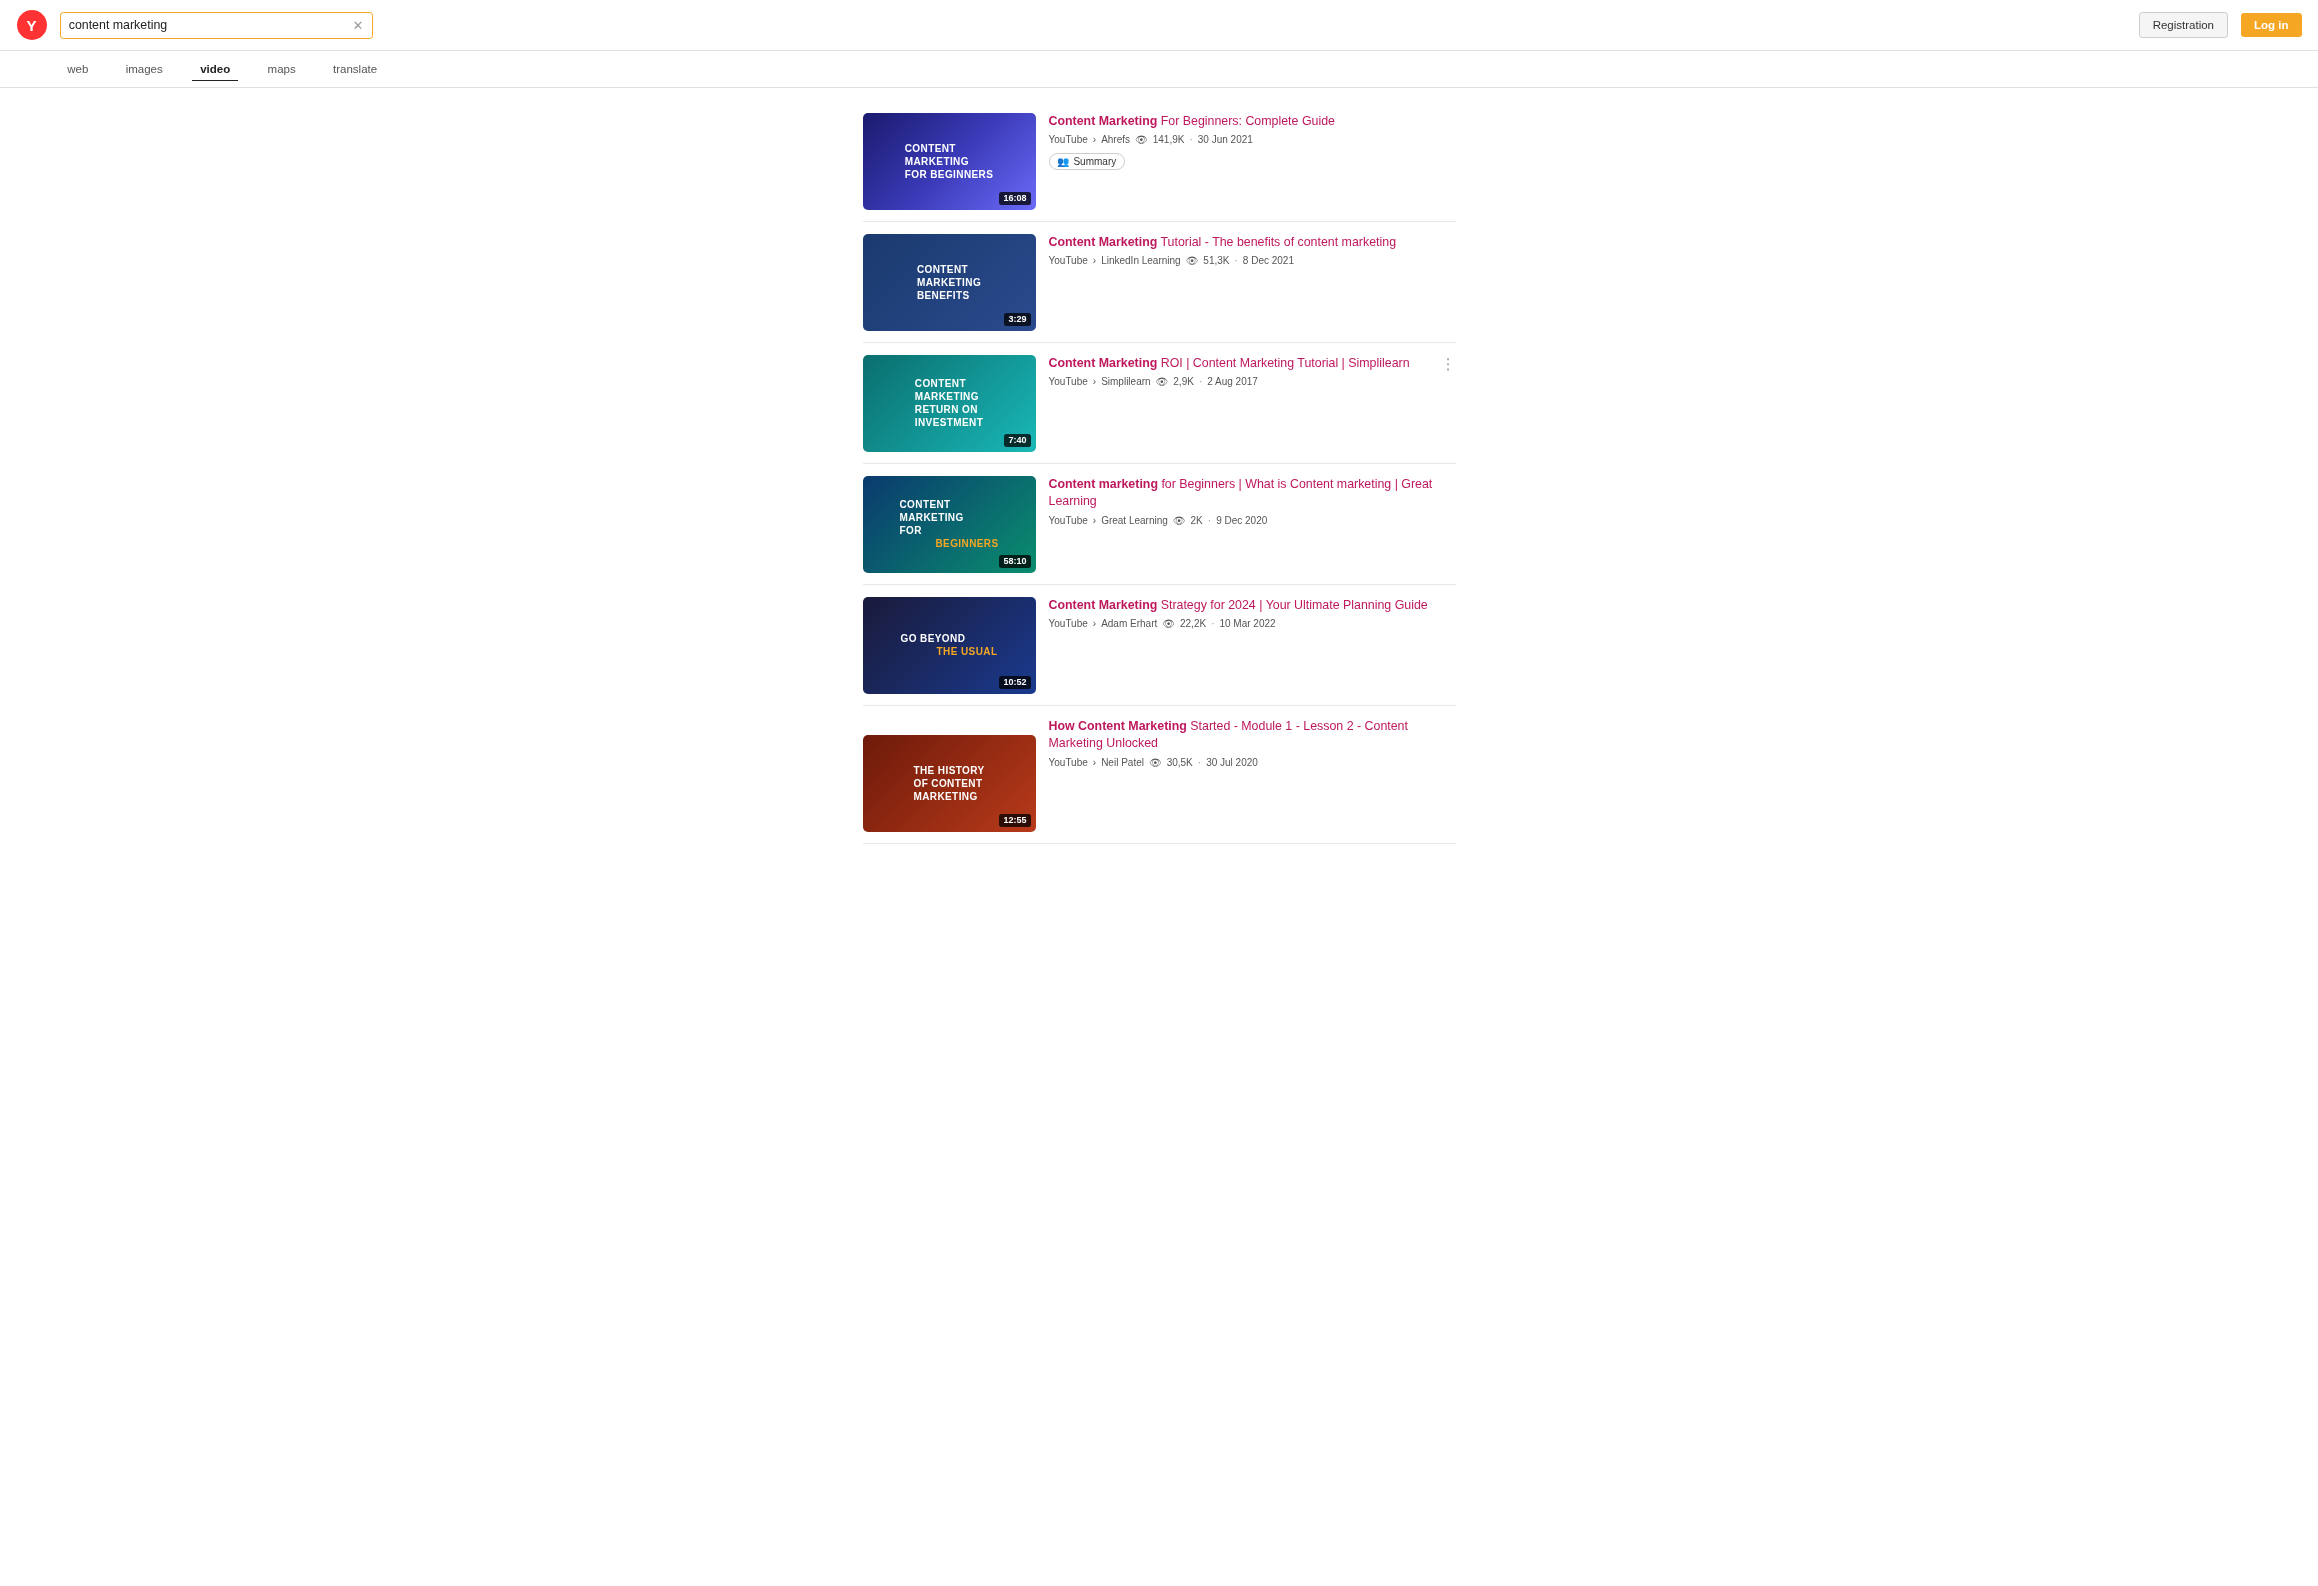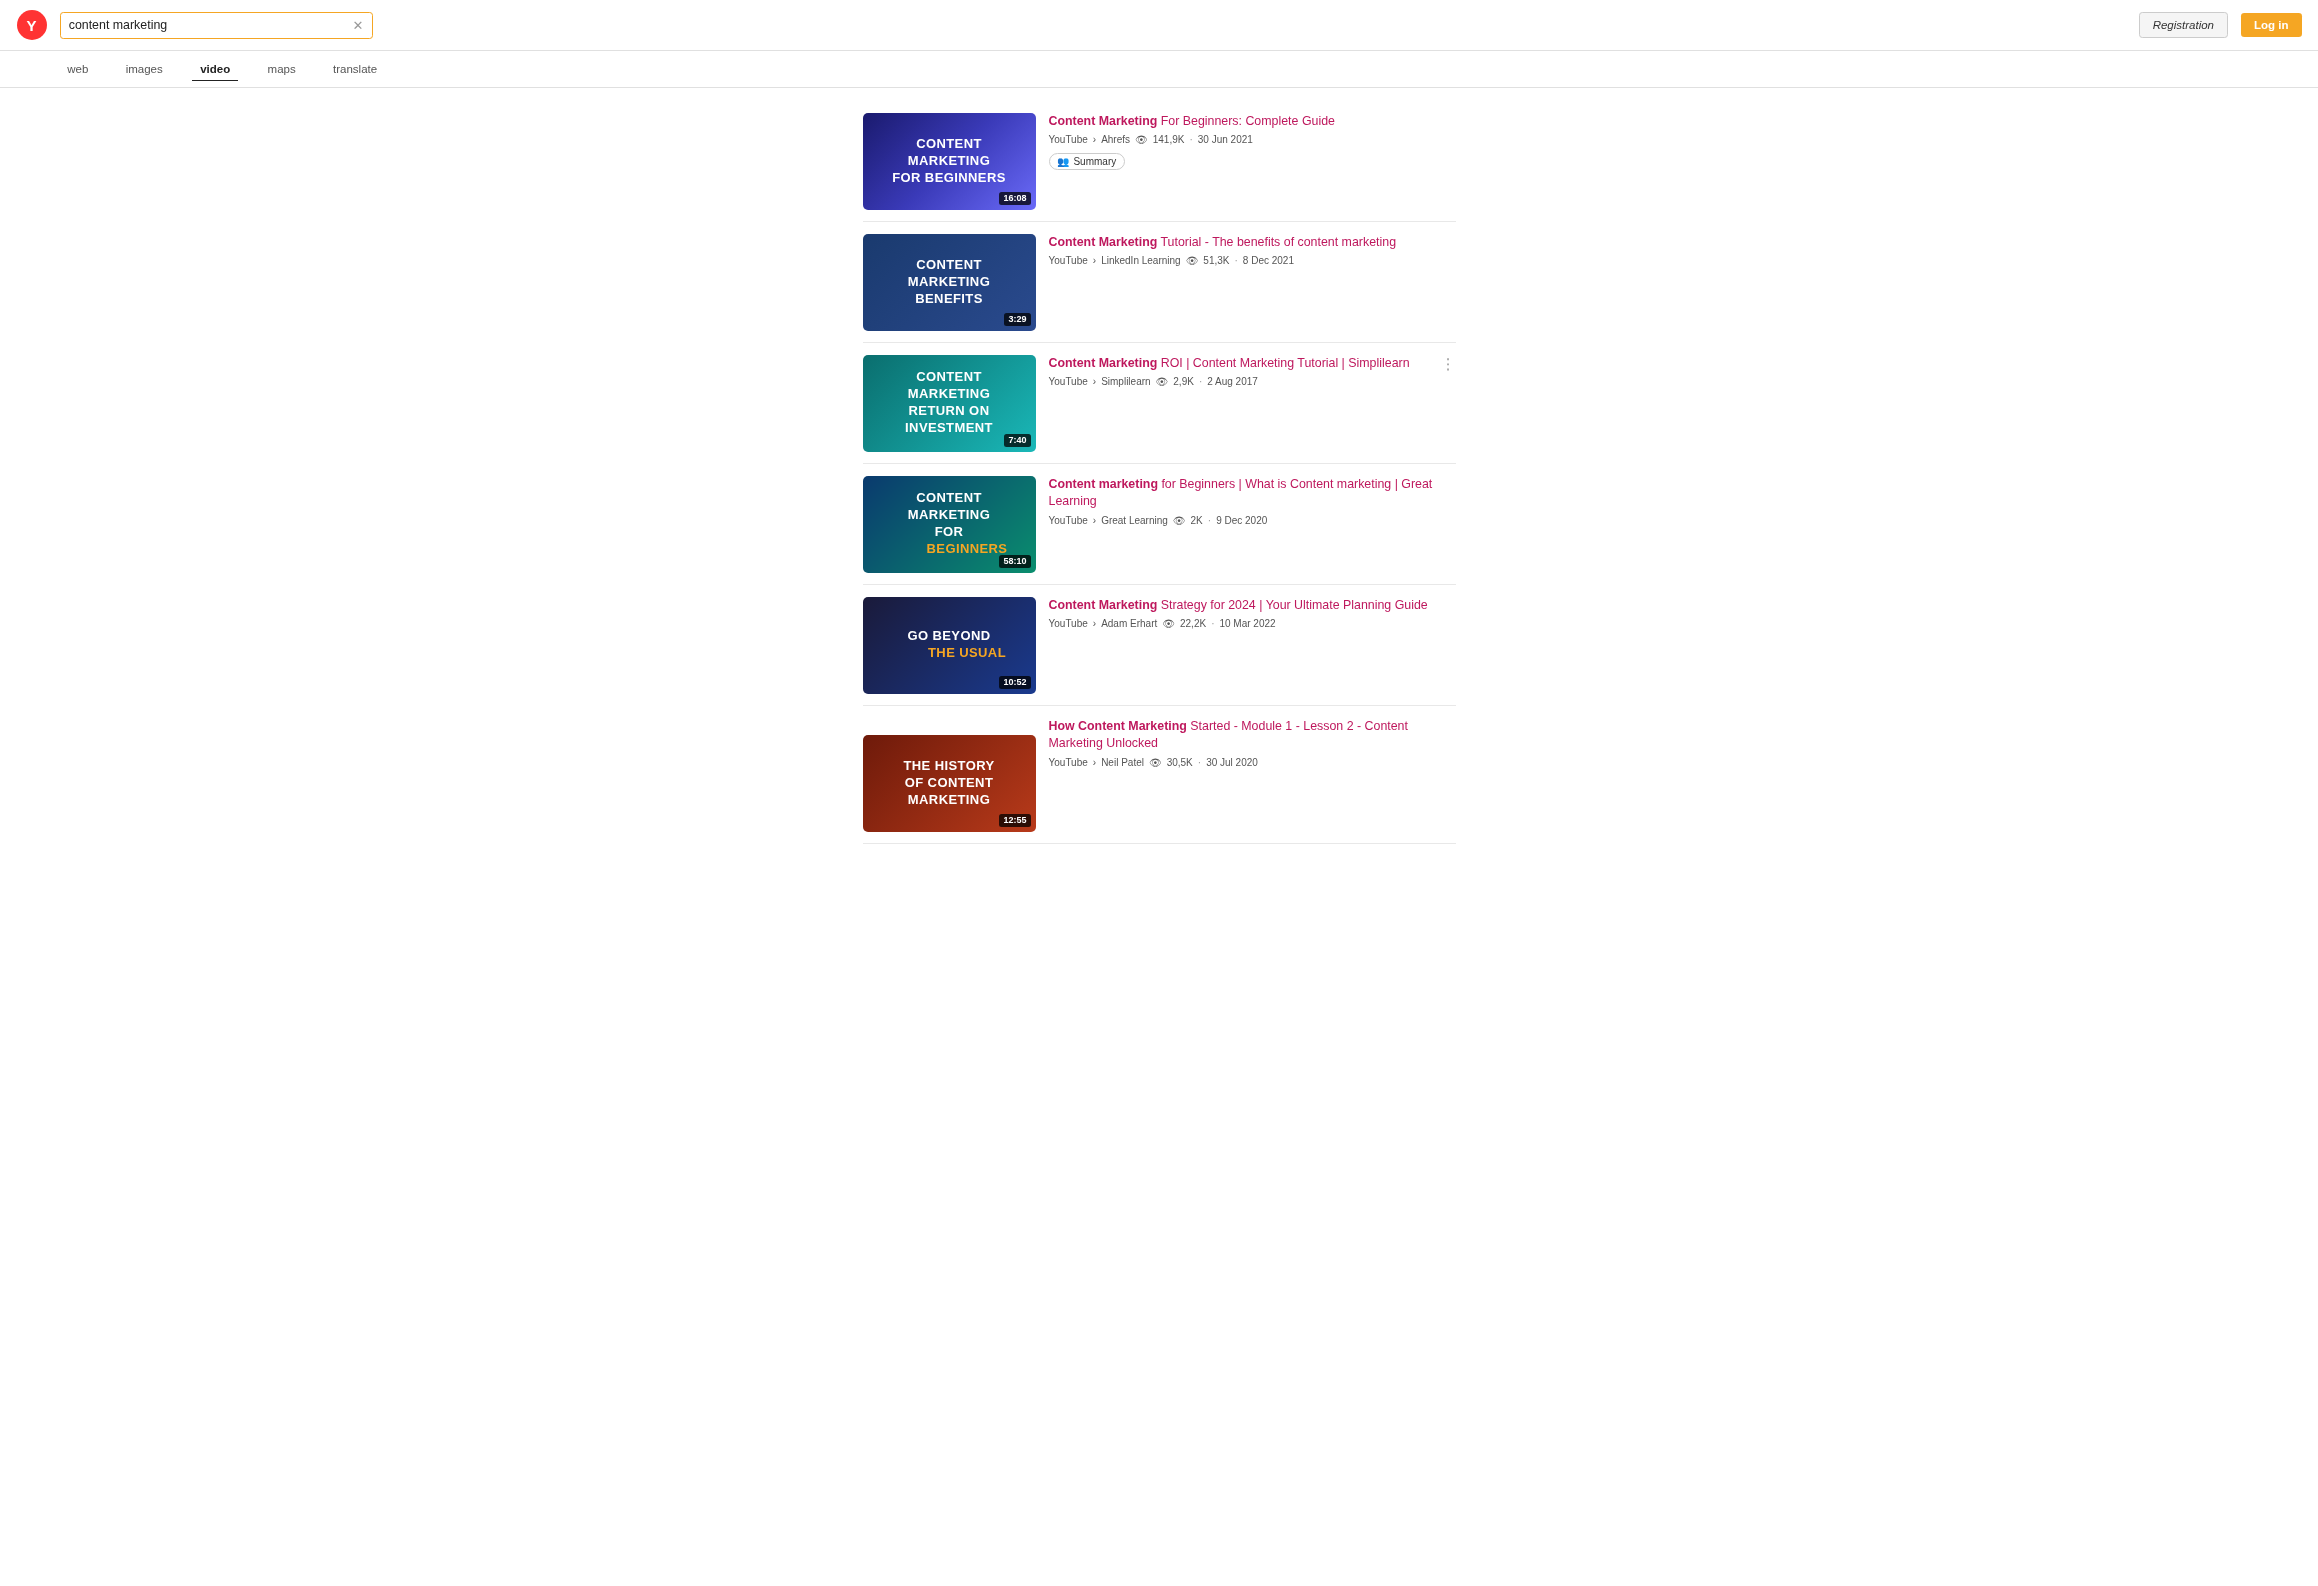--- a/index.html
+++ b/index.html
@@ -41,21 +41,20 @@
     }
     .header-spacer { flex: 1; }
     .btn-registration {
       padding: 5.8px 13px;
       border: 0.8px solid #ccc;
       background: #f5f5f5;
       border-radius: 3.3px;
       cursor: pointer;
       font-size: 11.5px;
       color: #333;
-      font-style: italic;
     }
     .btn-login {
       padding: 5.8px 13px;
       border: none;
       background: #f5a623;
       border-radius: 3.3px;
       cursor: pointer;
       font-size: 11.5px;
       color: #fff;
       font-weight: bold;
@@ -154,22 +153,22 @@
     .thumb-1 { background: linear-gradient(135deg, #1a1a6e 0%, #3a3ab8 50%, #6a6af8 100%); }
     .thumb-2 { background: linear-gradient(135deg, #1a3a6e 0%, #2a4a8e 100%); }
     .thumb-3 { background: linear-gradient(135deg, #0a6e6e 0%, #1ab8b8 100%); }
     .thumb-4 { background: linear-gradient(135deg, #0a3a6e 0%, #0a8e6e 100%); }
     .thumb-5 { background: linear-gradient(135deg, #1a1a3a 0%, #1a3a8e 100%); }
     .thumb-6 { background: linear-gradient(135deg, #6e1a0a 0%, #b83a1a 100%); margin-top: 17px; }
 
     .thumb-text {
       color: #fff;
       font-weight: bold;
-      font-size: 13px;
-      text-align: center;
+      font-size: 10px;
+      text-align: left;
       padding: 6.6px;
       line-height: 1.3;
       text-transform: uppercase;
       letter-spacing: 0.4px;
     }
     .thumb-text .highlight { color: #f5a623; padding-left: 36px; }
   </style>
 </head>
 <body>
 

